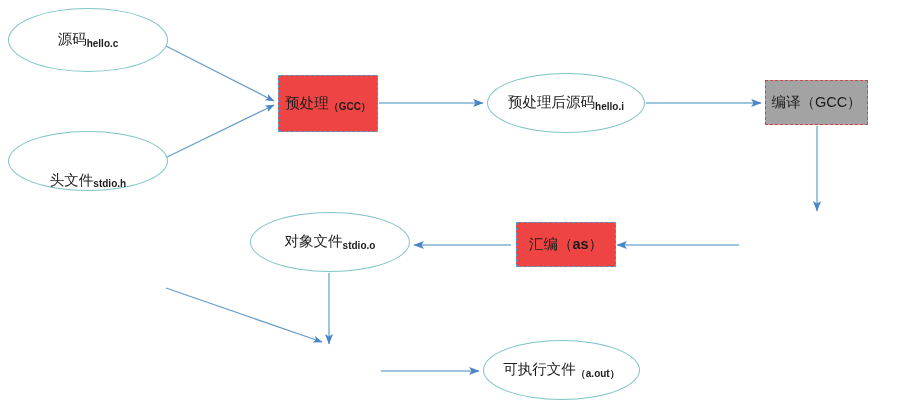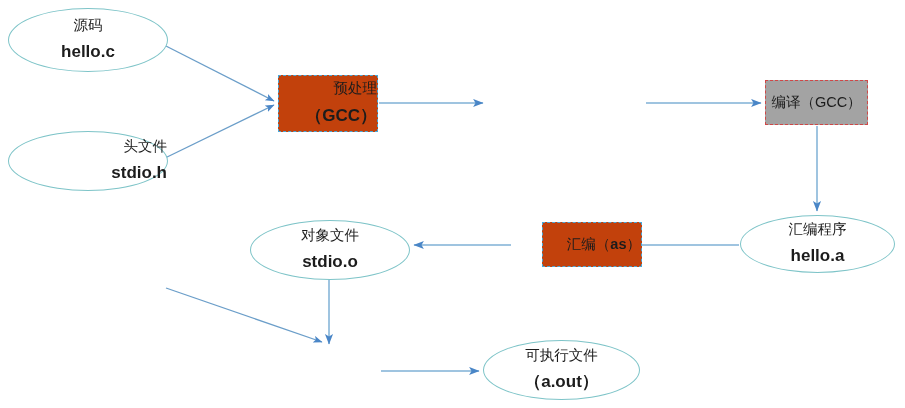--- a/index.html
+++ b/index.html
@@ -21,48 +21,46 @@
     position: absolute;
     left: 0;
     top: 0;
     width: 905px;
     height: 408px;
     pointer-events: none;
   }
   .node {
     position: absolute;
     display: flex;
-    flex-direction: column;
     align-items: center;
     justify-content: center;
     text-align: center;
     box-sizing: border-box;
     color: #1c1c1c;
     line-height: 1.22;
   }
   .ellipse {
     border: 1.3px solid #7ec4c8;
     border-radius: 50%;
     background: #ffffff;
   }
   .box-dashed-blue {
     border: 1.6px dashed #4aa8d8;
-    background: #c2410c;
-    align-items: flex-end;
+    background: #ef4444;
   }
   .box-dashed-red {
     border: 1.6px dashed #cf4747;
     background: #a3a3a3;
   }
   .line1 {
     font-size: 14.5px;
     font-weight: 400;
   }
   .line2 {
-    font-size: 17px;
+    font-size: 10px;
     font-weight: bold;
     margin-top: 8px;
   }
   .single {
     font-size: 14.5px;
     font-weight: 400;
   }
   .single b {
     font-weight: bold;
   }
@@ -108,35 +106,35 @@
   <div class="node ellipse" style="left:8px; top:131px; width:160px; height:60px;align-items:flex-end;">
     <div class="line1">头文件</div>
     <div class="line2">stdio.h</div>
   </div>
 
   <div class="node box-dashed-blue" style="left:278px; top:75px; width:100px; height:57px;">
     <div class="line1">预处理</div>
     <div class="line2">（GCC）</div>
   </div>
 
+  <div class="node ellipse" style="left:487px; top:73px; width:158px; height:60px;">
+    <div class="line1">预处理后源码</div>
+    <div class="line2">hello.i</div>
+  </div>
 
   <div class="node box-dashed-red" style="left:765px; top:80px; width:103px; height:45px;">
     <div class="single">编译（GCC）</div>
   </div>
 
-  <div class="node ellipse" style="left:740px; top:215px; width:155px; height:58px;">
-    <div class="line1">汇编程序</div>
-    <div class="line2">hello.a</div>
-  </div>
 
-  <div class="node box-dashed-blue" style="left:542px; top:222px; width:100px; height:45px;">
+  <div class="node box-dashed-blue" style="left:516px; top:222px; width:100px; height:45px;">
     <div class="single">汇编（<b>as</b>）</div>
   </div>
 
-  <div class="node ellipse" style="left:250px; top:220px; width:160px; height:60px;">
+  <div class="node ellipse" style="left:250px; top:212px; width:160px; height:60px;">
     <div class="line1">对象文件</div>
     <div class="line2">stdio.o</div>
   </div>
 
 
 
   <div class="node ellipse" style="left:483px; top:340px; width:157px; height:60px;align-items:center;">
     <div class="line1">可执行文件</div>
     <div class="line2">（a.out）</div>
   </div>

